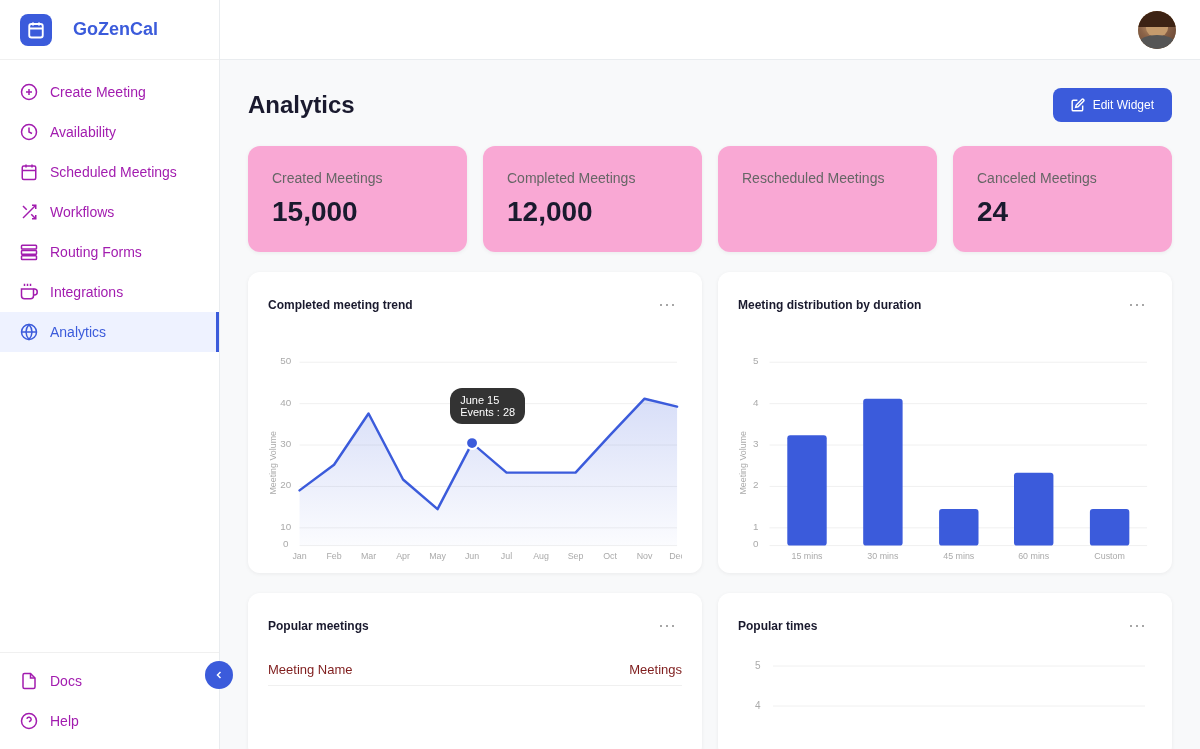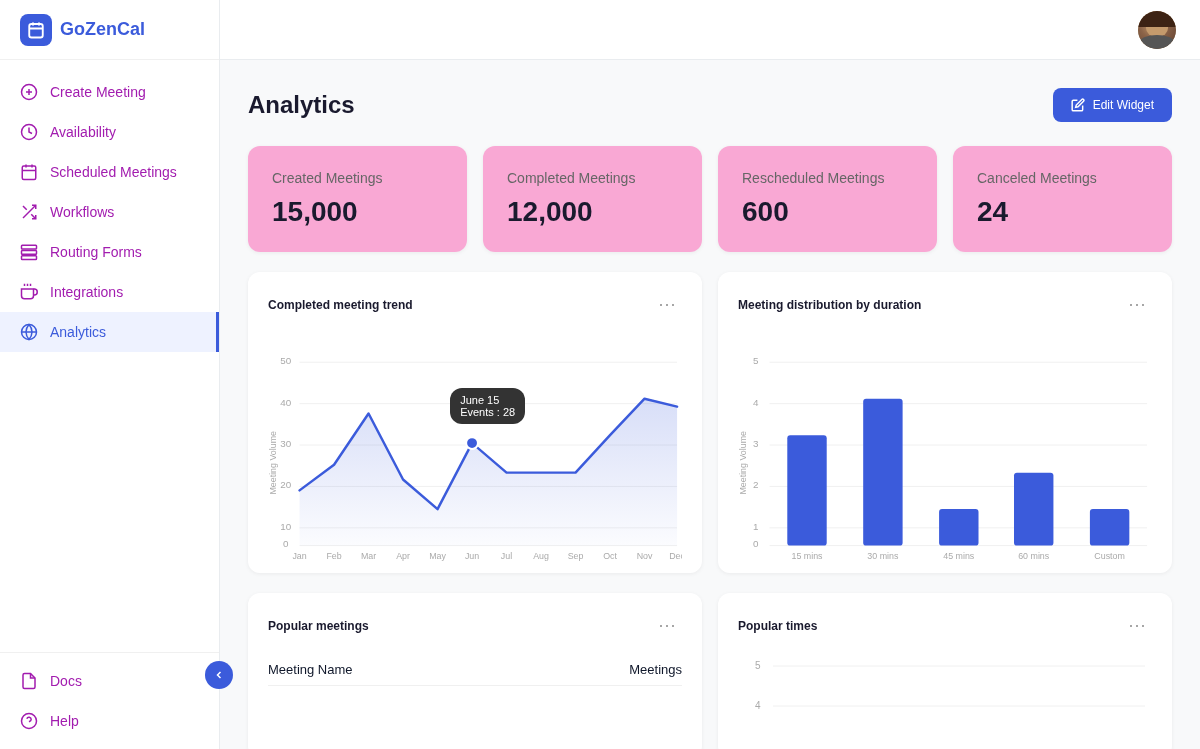--- a/index.html
+++ b/index.html
@@ -28,21 +28,21 @@
       width: 32px;
       height: 32px;
       background: #3b5bdb;
       border-radius: 8px;
       display: flex;
       align-items: center;
       justify-content: center;
       color: white;
       font-size: 16px;
     }
-    .logo-text { font-size: 18px; font-weight: 700; color: #333; }
+    .logo-text { font-size: 18px; font-weight: 700; color: #333; margin-left: 13px; }
     .logo-text span { color: #3b5bdb; }
 
     .sidebar-nav { flex: 1; padding: 12px 0; overflow-y: auto; }
     .nav-item {
       display: flex;
       align-items: center;
       gap: 12px;
       padding: 11px 20px;
       cursor: pointer;
       color: #a21caf;
@@ -226,21 +226,21 @@
       border-radius: 12px;
       padding: 20px;
       box-shadow: 0 1px 4px rgba(0,0,0,0.06);
     }
     .popular-table-header {
       display: flex;
       justify-content: space-between;
       padding: 8px 0;
       border-bottom: 1px solid #f0f0f0;
       font-size: 13px;
-      color: #0f172a;
+      color: #7f1d1d;
       font-weight: 500;
     }
   </style>
 </head>
 <body>
 
 <div class="sidebar">
   <div class="sidebar-logo">
     <div class="logo-icon">
       <svg width="18" height="18" viewBox="0 0 24 24" fill="none" stroke="white" stroke-width="2.5">
@@ -385,21 +385,20 @@
       <div class="stat-card">
         <div class="stat-label">Created Meetings</div>
         <div class="stat-value">15,000</div>
       </div>
       <div class="stat-card">
         <div class="stat-label">Completed Meetings</div>
         <div class="stat-value">12,000</div>
       </div>
       <div class="stat-card">
         <div class="stat-label">Rescheduled Meetings</div>
-        <div class="stat-value">600</div>
       </div>
       <div class="stat-card">
         <div class="stat-label">Canceled Meetings</div>
         <div class="stat-value">24</div>
       </div>
     </div>
 
     <div class="charts-row">
 
       <div class="chart-card">

